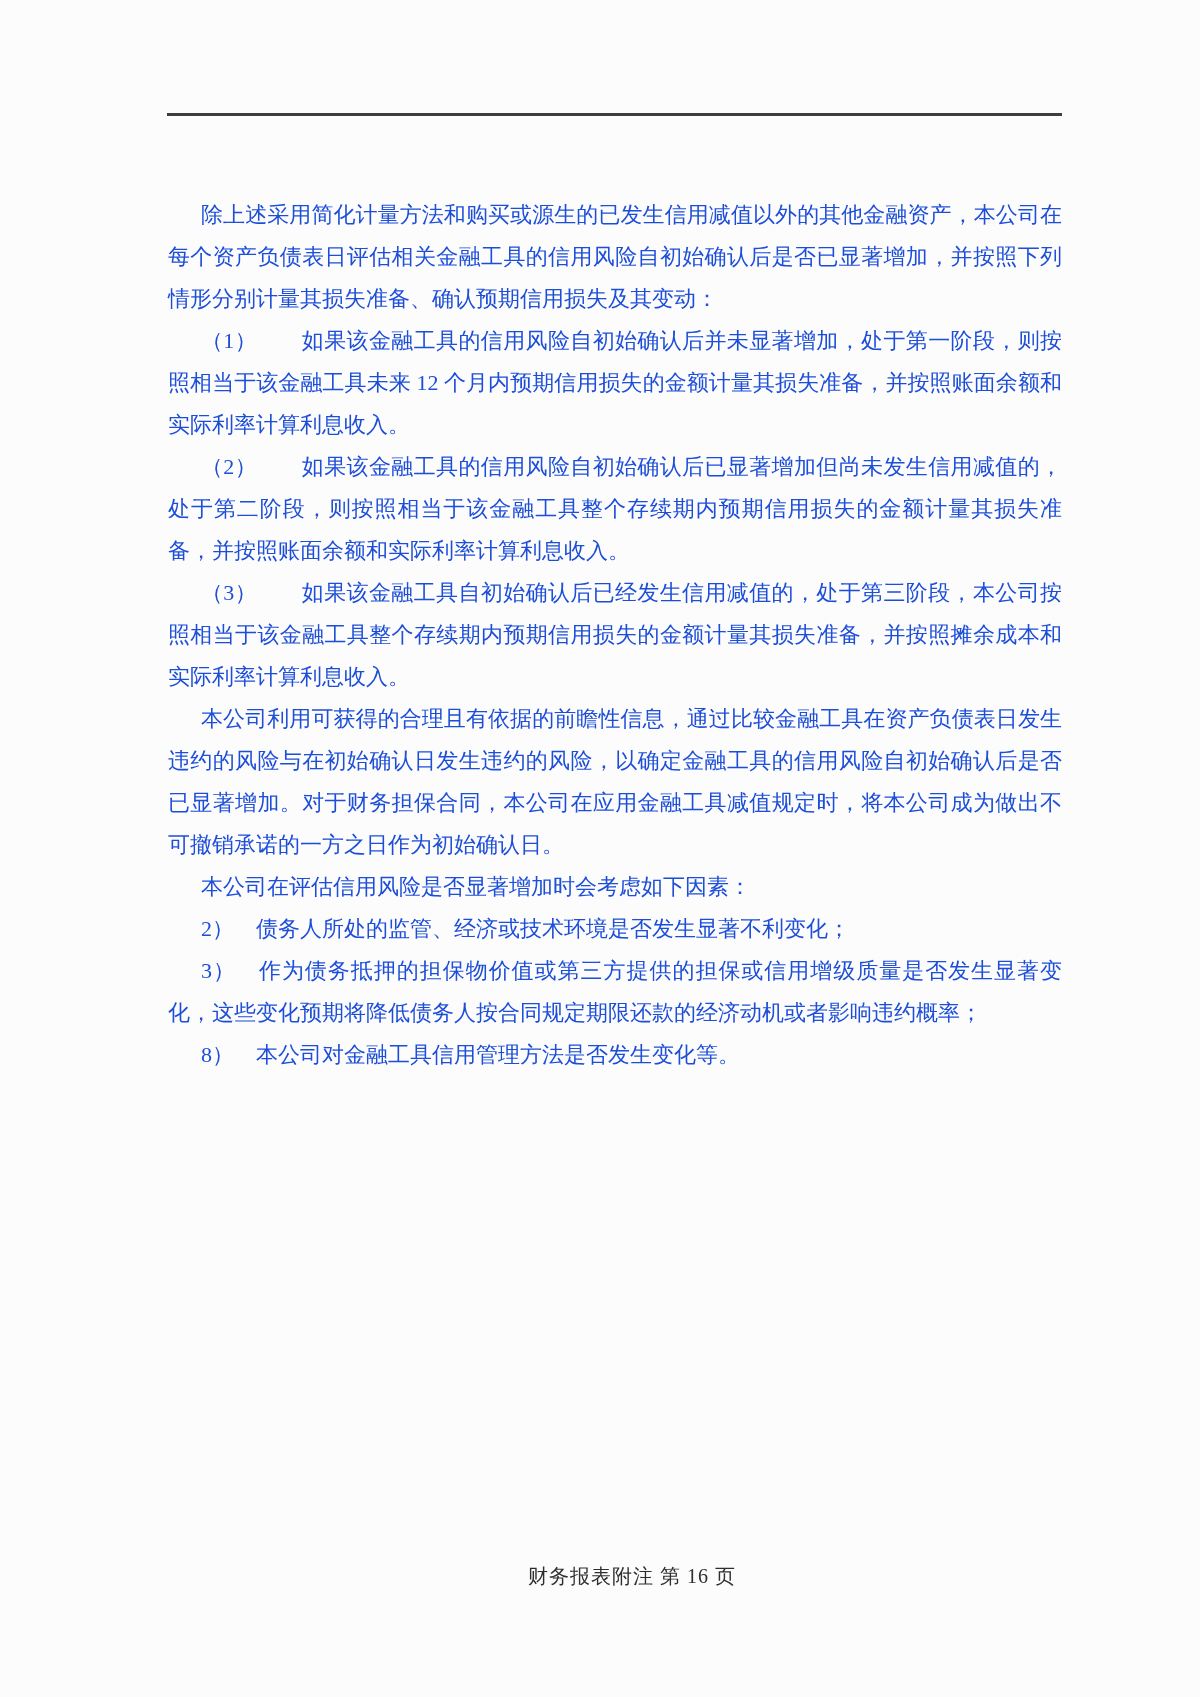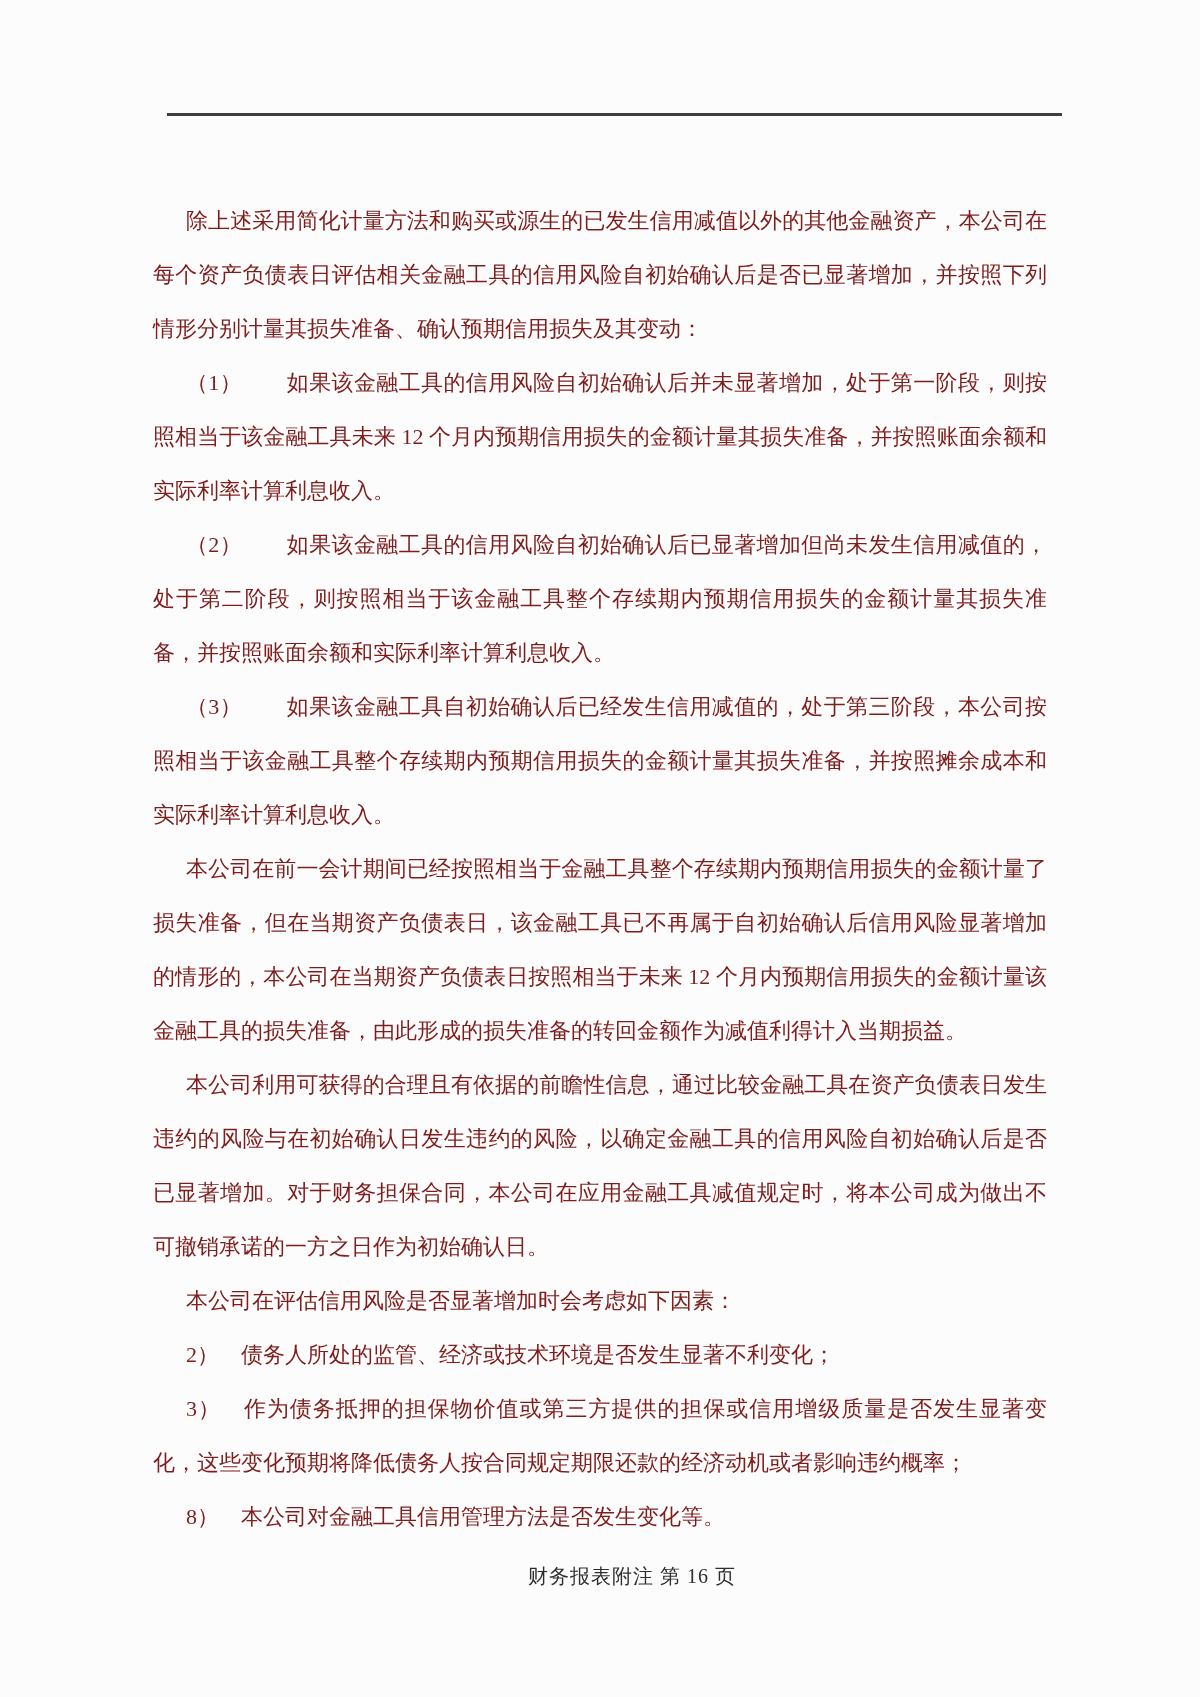--- a/index.html
+++ b/index.html
@@ -19,26 +19,26 @@
   .header-rule {
     position: absolute;
     left: 167px;
     top: 113px;
     width: 895px;
     height: 3px;
     background: #3e3e3e;
   }
   .content {
     position: absolute;
-    left: 153px;
+    left: 168px;
     top: 194px;
     width: 894px;
     font-size: 22px;
-    line-height: 54px;
-    color: #7f1d1d;
+    line-height: 42px;
+    color: #1d4ed8;
     text-align: justify;
   }
   .content p {
     margin: 0;
     padding: 0;
     text-indent: 33px;
   }
   .page-footer {
     position: absolute;
     left: 32px;
@@ -56,21 +56,20 @@
 
 <div class="page">
 
   <div class="header-rule"></div>
 
   <div class="content">
     <p>除上述采用简化计量方法和购买或源生的已发生信用减值以外的其他金融资产，本公司在每个资产负债表日评估相关金融工具的信用风险自初始确认后是否已显著增加，并按照下列情形分别计量其损失准备、确认预期信用损失及其变动：</p>
     <p>（1）　　如果该金融工具的信用风险自初始确认后并未显著增加，处于第一阶段，则按照相当于该金融工具未来 12 个月内预期信用损失的金额计量其损失准备，并按照账面余额和实际利率计算利息收入。</p>
     <p>（2）　　如果该金融工具的信用风险自初始确认后已显著增加但尚未发生信用减值的，处于第二阶段，则按照相当于该金融工具整个存续期内预期信用损失的金额计量其损失准备，并按照账面余额和实际利率计算利息收入。</p>
     <p>（3）　　如果该金融工具自初始确认后已经发生信用减值的，处于第三阶段，本公司按照相当于该金融工具整个存续期内预期信用损失的金额计量其损失准备，并按照摊余成本和实际利率计算利息收入。</p>
-    <p>本公司在前一会计期间已经按照相当于金融工具整个存续期内预期信用损失的金额计量了损失准备，但在当期资产负债表日，该金融工具已不再属于自初始确认后信用风险显著增加的情形的，本公司在当期资产负债表日按照相当于未来 12 个月内预期信用损失的金额计量该金融工具的损失准备，由此形成的损失准备的转回金额作为减值利得计入当期损益。</p>
     <p>本公司利用可获得的合理且有依据的前瞻性信息，通过比较金融工具在资产负债表日发生违约的风险与在初始确认日发生违约的风险，以确定金融工具的信用风险自初始确认后是否已显著增加。对于财务担保合同，本公司在应用金融工具减值规定时，将本公司成为做出不可撤销承诺的一方之日作为初始确认日。</p>
     <p>本公司在评估信用风险是否显著增加时会考虑如下因素：</p>
     <p>2）　债务人所处的监管、经济或技术环境是否发生显著不利变化；</p>
     <p>3）　作为债务抵押的担保物价值或第三方提供的担保或信用增级质量是否发生显著变化，这些变化预期将降低债务人按合同规定期限还款的经济动机或者影响违约概率；</p>
     <p>8）　本公司对金融工具信用管理方法是否发生变化等。</p>
   </div>
 
   <div class="page-footer">
     <span>财务报表附注 第 16 页</span>
   </div>

